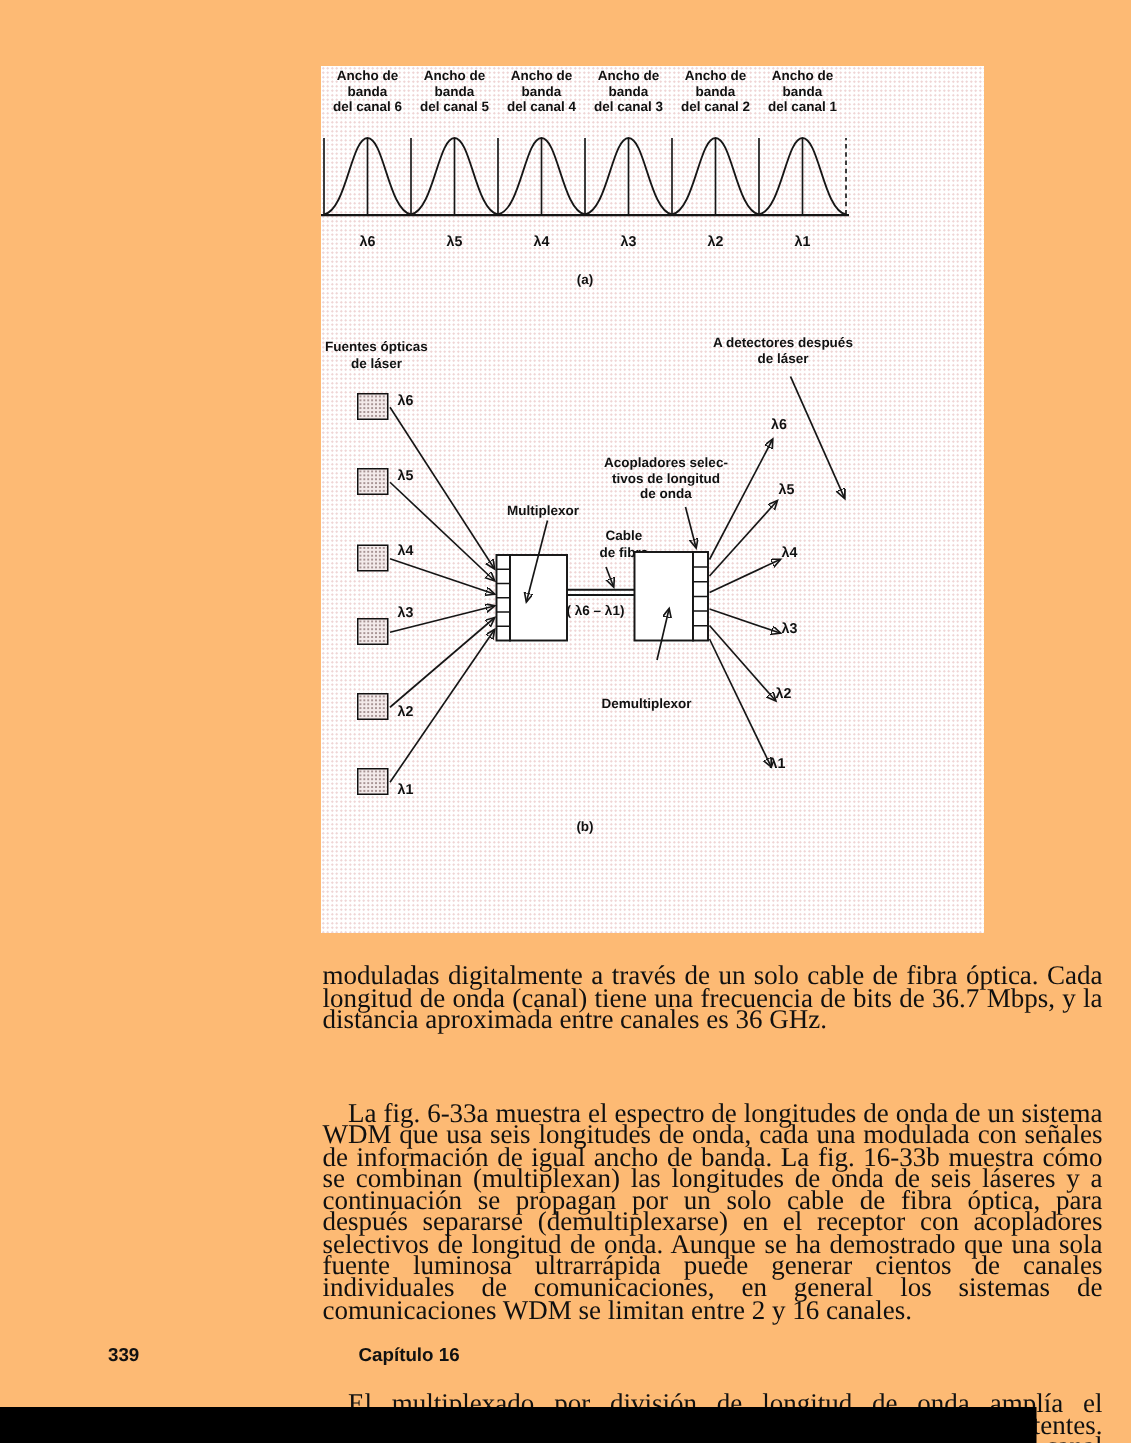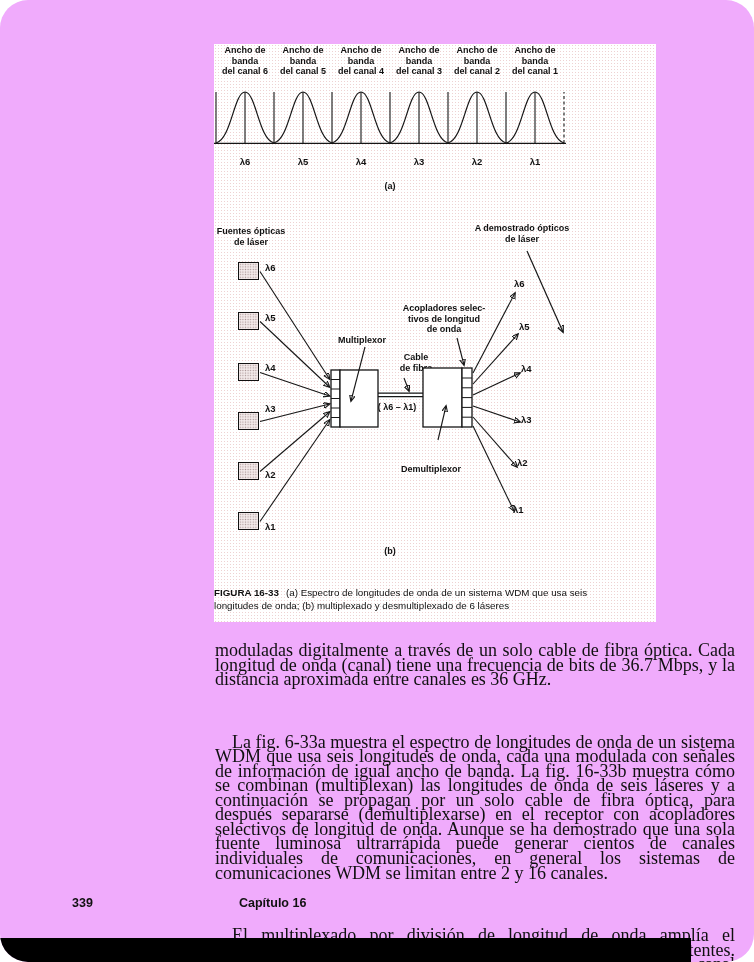--- a/index.html
+++ b/index.html
@@ -1,18 +1,18 @@
 <!DOCTYPE html>
 <html><head>
 <meta charset="utf-8">
 <style>
   html,body { margin:0; padding:0; background:#ffffff; }
   .page {
-    position:relative; width:754px; height:962px; background:#f0abfc;
-    font-family:"Liberation Sans", sans-serif; color:#111; overflow:hidden;border-radius:28px;
+    position:relative; width:754px; height:962px; background:#fdba74;
+    font-family:"Liberation Sans", sans-serif; color:#111; overflow:hidden;
   }
   .halftone {
     position:absolute; left:214px; top:44px; width:442px; height:578px;
     background-color:#fff;
     background-image: radial-gradient(circle, #eed2d2 0.6px, rgba(0,0,0,0) 0.85px);
     background-size:3px 3px;
   }
   .fig-label {
     position:absolute; font-size:9px; font-weight:bold; line-height:10.5px;
     text-align:center; white-space:pre-line; color:#111;
@@ -81,21 +81,21 @@
   <div class="lam" style="left:274px; top:157px; width:58px; text-align:center;">λ5</div>
   <div class="lam" style="left:332px; top:157px; width:58px; text-align:center;">λ4</div>
   <div class="lam" style="left:390px; top:157px; width:58px; text-align:center;">λ3</div>
   <div class="lam" style="left:448px; top:157px; width:58px; text-align:center;">λ2</div>
   <div class="lam" style="left:506px; top:157px; width:58px; text-align:center;">λ1</div>
 
   <div class="fig-label" style="left:216px; top:181px; width:348px;">(a)</div>
 
   <div class="fig-label" style="left:212px; top:226px; width:78px;">Fuentes ópticas
 de láser</div>
-  <div class="fig-label" style="left:467px; top:223px; width:110px;">A demostrado ópticos
+  <div class="fig-label" style="left:467px; top:223px; width:110px;">A detectores después
 de láser</div>
   <div class="fig-label" style="left:330px; top:335px; width:64px;">Multiplexor</div>
   <div class="fig-label" style="left:393px; top:352px; width:46px;">Cable
 de fibra</div>
   <div class="fig-label" style="left:368px; top:402px; width:58px;">( λ6 – λ1)</div>
   <div class="fig-label" style="left:392px; top:464px; width:78px;">Demultiplexor</div>
   <div class="fig-label" style="left:393px; top:303px; width:102px;">Acopladores selec-
 tivos de longitud
 de onda</div>
 
@@ -153,21 +153,20 @@
 
     <path d="M151,127 L137,181" stroke-width="1.1" marker-end="url(#ah)"></path>
     <path d="M190,158 L195,171" stroke-width="1.1" marker-end="url(#ah)"></path>
     <path d="M224,220 L232,186" stroke-width="1.1" marker-end="url(#ah)"></path>
     <path d="M243,118 L250,145" stroke-width="1.1" marker-end="url(#ah)"></path>
     <path d="M313,31 L349,112" stroke-width="1.2" marker-end="url(#ah)"></path>
   </svg>
 
   <div class="fig-label" style="left:368px; top:546px; width:44px;">(b)</div>
 
-  <p class="caption"><span class="cap-label">FIGURA 16-33</span><span>(a) Espectro de longitudes de onda de un sistema WDM que usa seis longitudes de onda; (b) multiplexado y desmultiplexado de 6 láseres</span></p>
 
   <div class="bodytext">
     <p>moduladas digitalmente a través de un solo cable de fibra óptica. Cada longitud de onda (canal) tiene una frecuencia de bits de 36.7 Mbps, y la distancia aproximada entre canales es 36 GHz.</p>
     <p class="ind">La fig. 6-33a muestra el espectro de longitudes de onda de un sistema WDM que usa seis longitudes de onda, cada una modulada con señales de información de igual ancho de banda. La fig. 16-33b muestra cómo se combinan (multiplexan) las longitudes de onda de seis láseres y a continuación se propagan por un solo cable de fibra óptica, para después separarse (demultiplexarse) en el receptor con acopladores selectivos de longitud de onda. Aunque se ha demostrado que una sola fuente luminosa ultrarrápida puede generar cientos de canales individuales de comunicaciones, en general los sistemas de comunicaciones WDM se limitan entre 2 y 16 canales.</p>
     <p class="ind">El multiplexado por división de longitud de onda amplía el desempeño de la fibra óptica añadiendo canales a los cables existentes. Cada longitud de onda agregada corresponde a agregar un canal distinto, con su propia fuente de información y su propia rapidez de transmisión de bits. Así, el WDM puede ampliar la capacidad de conducción de información de una fibra hasta miles de gigabits por segundo o más.</p>
   </div>
 
   <div class="pagenum">339</div>
   <div class="chapter">Capítulo 16</div>
   <div class="blackbar"></div>

